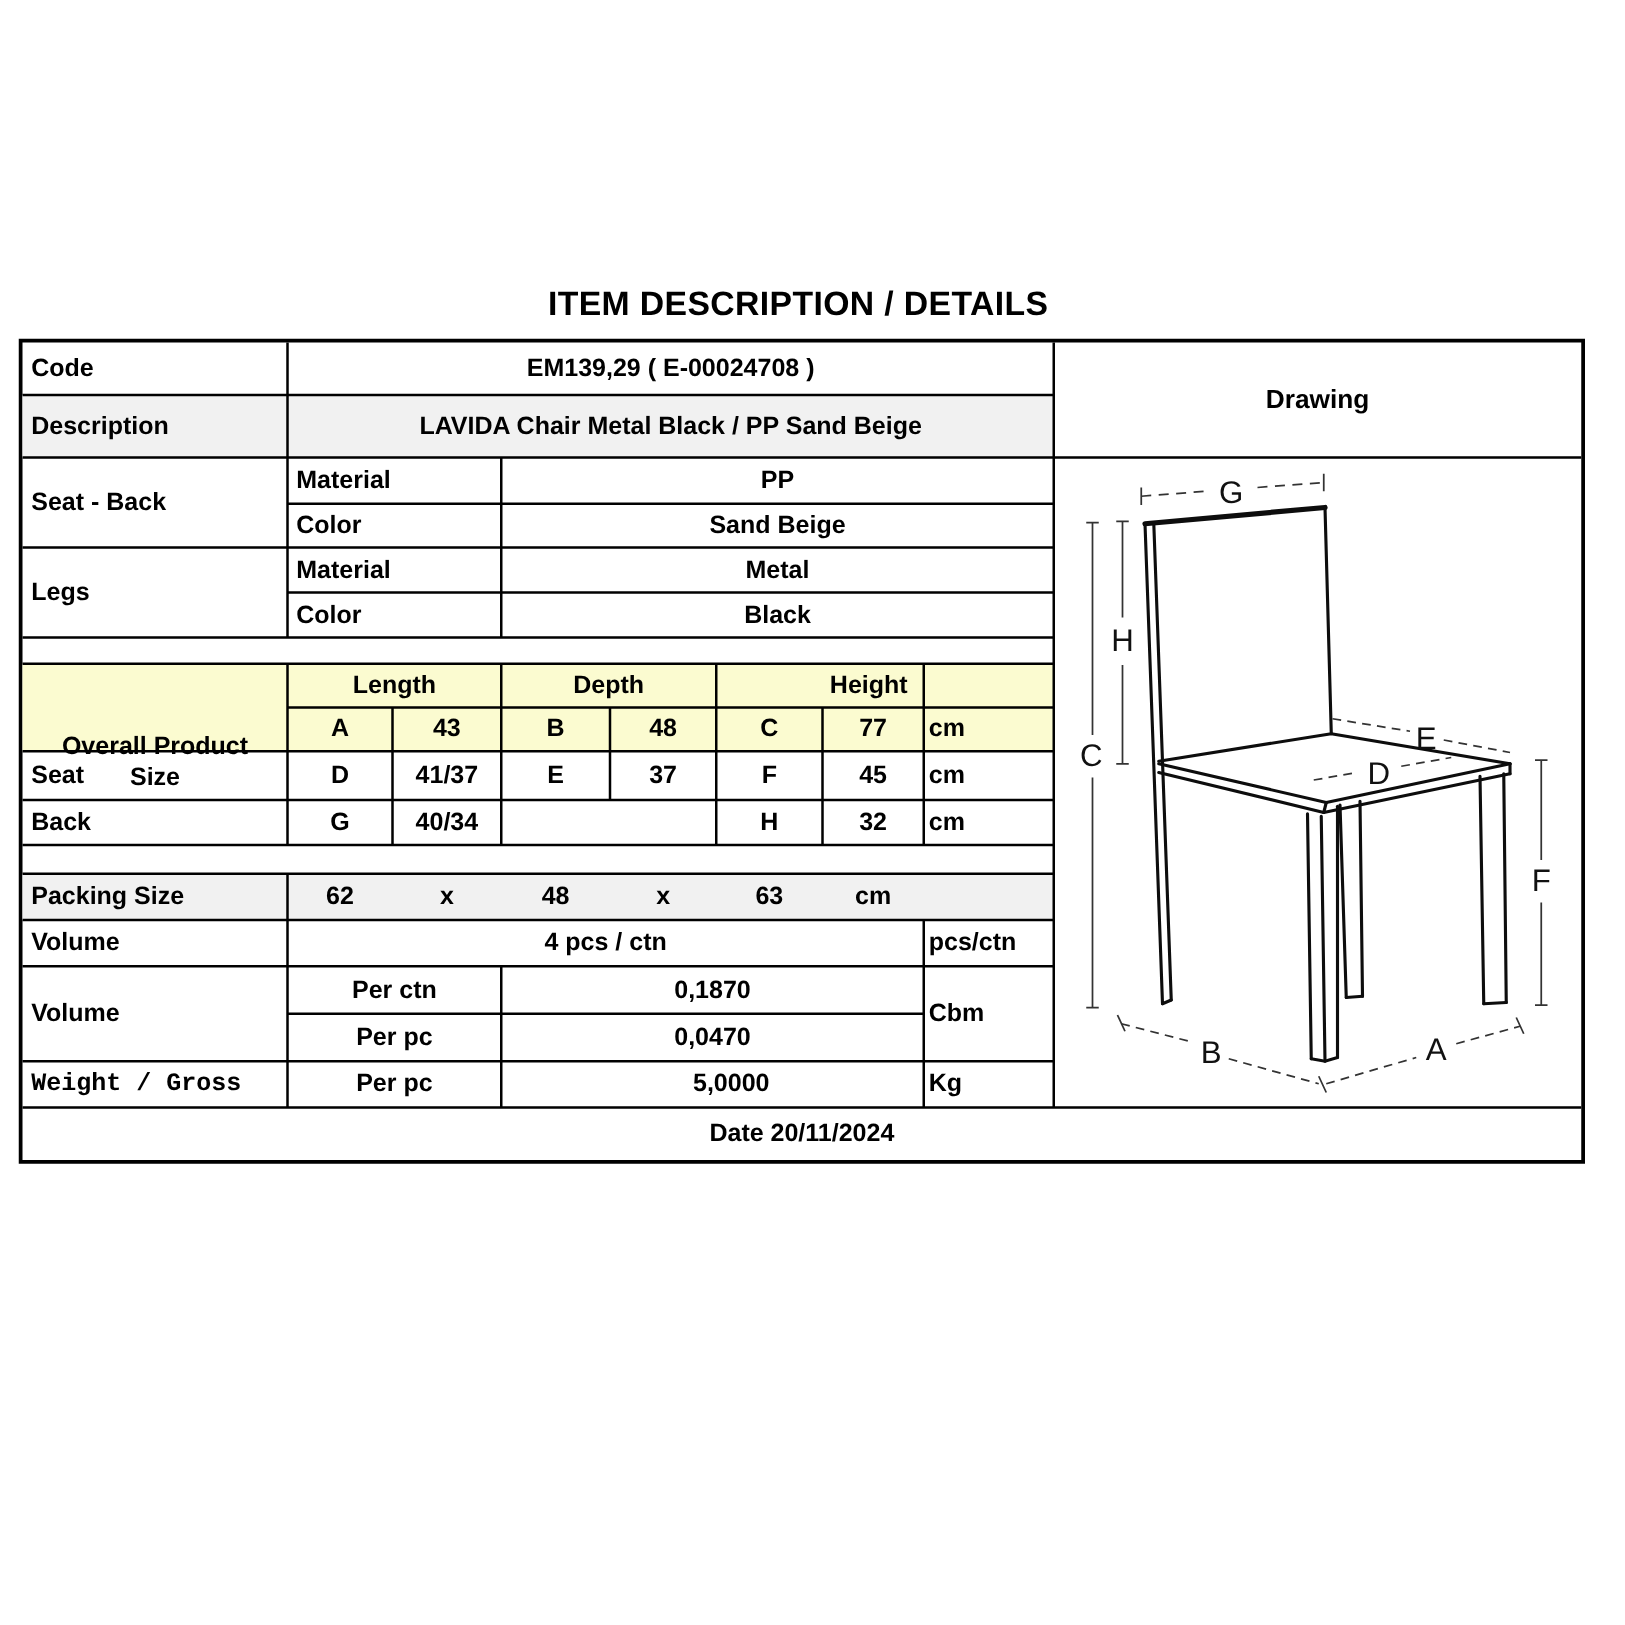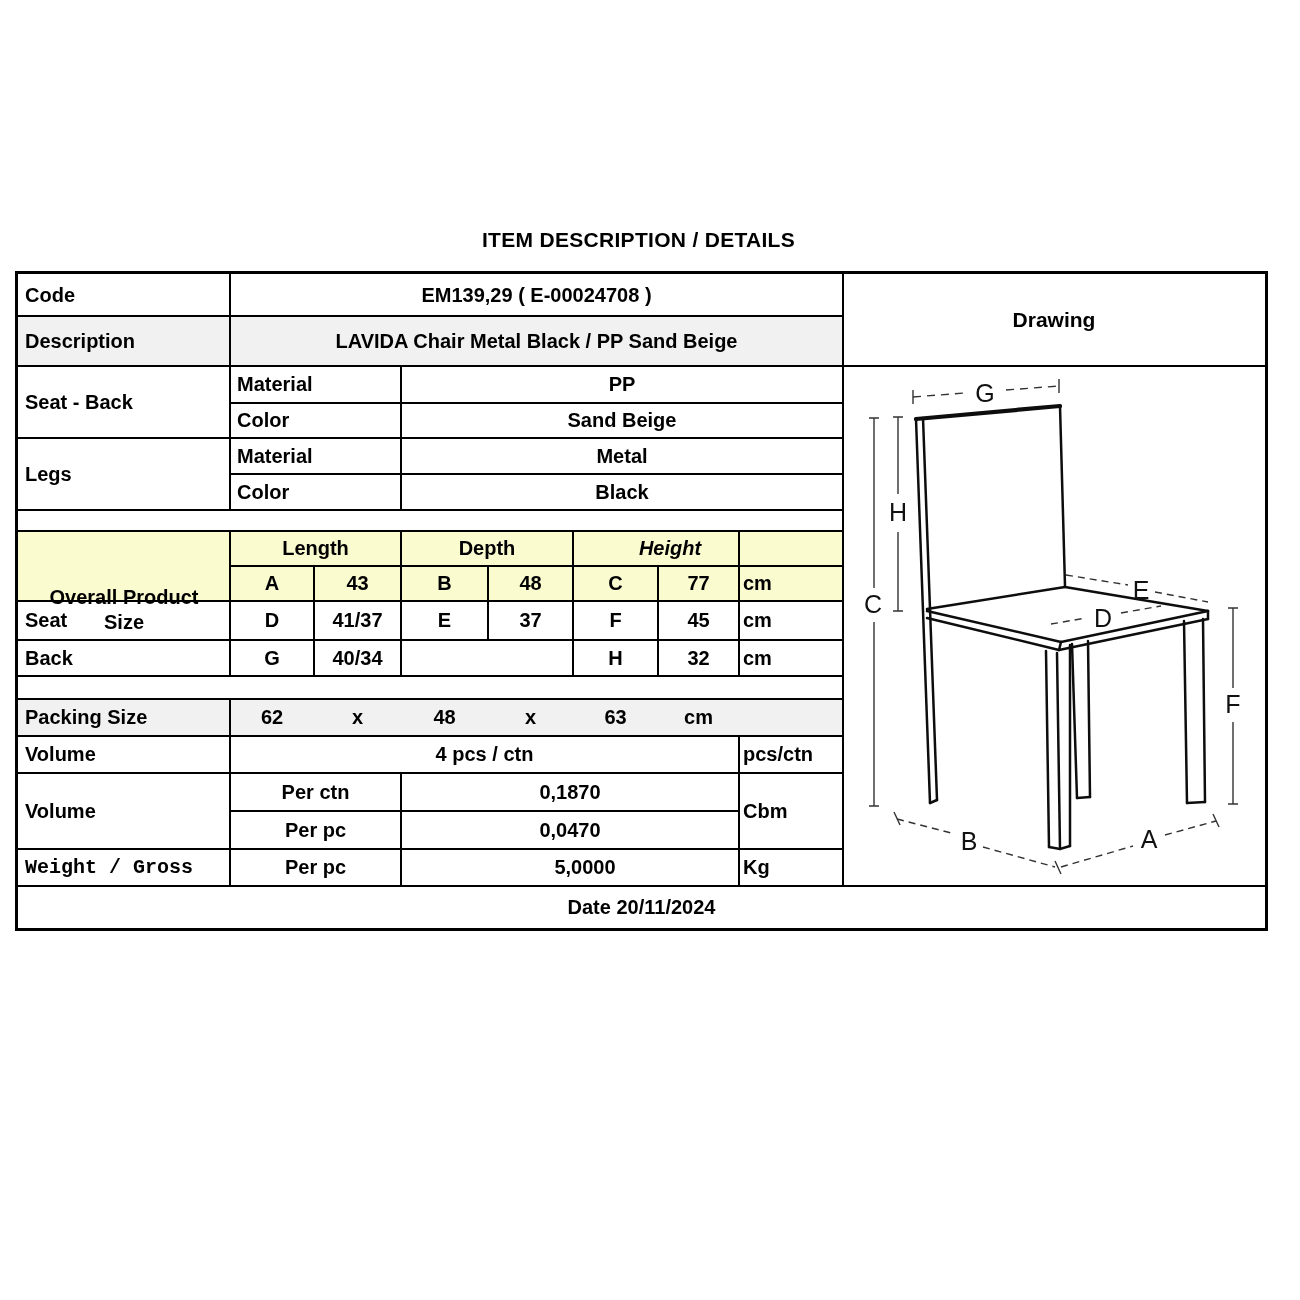--- a/index.html
+++ b/index.html
@@ -1,19 +1,19 @@
 <!DOCTYPE html>
 <html><head>
 <meta charset="utf-8">
 <style>
   html,body{margin:0;padding:0;background:#fff;}
   .sheet{position:relative;width:1300px;height:1300px;background:#fff;
          font-family:"Liberation Sans","DejaVu Sans",sans-serif;color:#000;overflow:hidden;}
   .title{position:absolute;left:15px;top:228px;width:1247px;text-align:center;
-         font-weight:bold;font-size:21px;letter-spacing:.3px;}
+         font-weight:bold;font-size:27px;letter-spacing:.3px;}
   .tbl{position:absolute;left:15px;top:271px;width:1247px;height:654px;
        border:3px solid #000;box-sizing:content-box;}
   .bg{position:absolute;}
   .hl{position:absolute;height:2px;background:#000;}
   .vl{position:absolute;width:2px;background:#000;}
   .cell{position:absolute;display:flex;align-items:center;font-weight:bold;
         font-size:20px;white-space:nowrap;box-sizing:border-box;}
   .L{justify-content:flex-start;padding-left:7px;}
   .C{justify-content:center;}
   .wrap{white-space:normal;text-align:center;line-height:1.25;}
@@ -47,21 +47,21 @@
 
     <div class="cell C" style="left:383px;top:129px;width:442px;height:35px;">Sand Beige</div>
     <div class="cell L" style="left:212px;top:164px;width:171px;height:36px;">Material</div>
     <div class="cell C" style="left:383px;top:164px;width:442px;height:36px;">Metal</div>
     <div class="cell L" style="left:212px;top:200px;width:171px;height:36px;">Color</div>
     <div class="cell C" style="left:383px;top:200px;width:442px;height:36px;">Black</div>
 
     <div class="cell C wrap" style="left:0;top:257px;width:212px;height:70px;padding:0 18px;margin-top:44px;">Overall Product Size</div>
     <div class="cell C" style="left:212px;top:257px;width:171px;height:35px;">Length</div>
     <div class="cell C" style="left:383px;top:257px;width:172px;height:35px;">Depth</div>
-    <div class="cell C" style="left:555px;top:257px;width:194px;height:35px;font-style:italic;">Height</div>
+    <div class="cell C" style="left:580px;top:257px;width:194px;height:35px;">Height</div>
 
     <div class="cell C" style="left:212px;top:292px;width:84px;height:35px;">A</div>
     <div class="cell C" style="left:296px;top:292px;width:87px;height:35px;">43</div>
     <div class="cell C" style="left:383px;top:292px;width:87px;height:35px;">B</div>
     <div class="cell C" style="left:470px;top:292px;width:85px;height:35px;">48</div>
     <div class="cell C" style="left:555px;top:292px;width:85px;height:35px;">C</div>
     <div class="cell C" style="left:640px;top:292px;width:81px;height:35px;">77</div>
     <div class="cell L" style="left:721px;top:292px;width:104px;height:35px;padding-left:4px;">cm</div>
 
     <div class="cell L" style="left:0;top:327px;width:212px;height:39px;">Seat</div>

